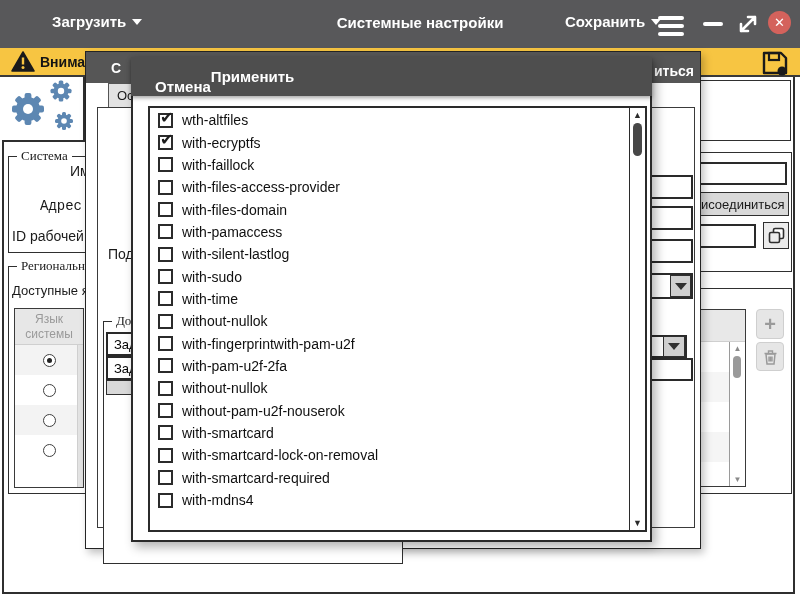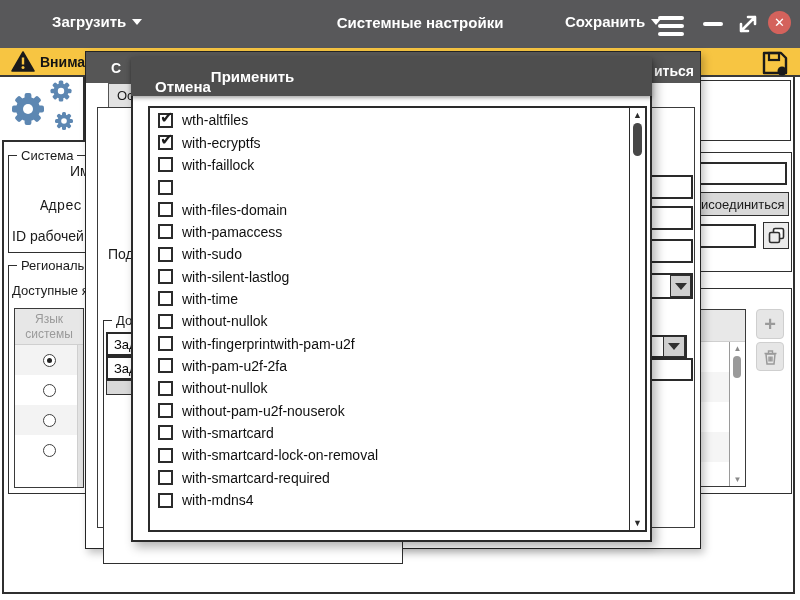--- a/index.html
+++ b/index.html
@@ -23,21 +23,21 @@
            border-bottom:2px solid #3a3a3a;display:flex;align-items:center;}
   .warn-text{font-size:14px;font-weight:600;color:#141414;}
 
   .win-frame{left:2px;top:77px;width:793px;height:517px;background:#fff;
              border-left:2px solid #2f2f2f;border-right:2px solid #2f2f2f;border-bottom:2px solid #2f2f2f;z-index:0;}
 
   
   .gearsbox{left:2px;top:77px;width:83px;height:65px;background:#fff;z-index:1;
             border-right:2px solid #2f2f2f;border-bottom:2px solid #2f2f2f;}
   fieldset.grp{position:absolute;border:1.6px solid #2f2f2f;background:#fff;margin:0;padding:0;z-index:1;}
-  fieldset.grp legend{font-size:13px;color:#1a1a1a;margin-left:8px;padding:0 4px;white-space:nowrap;}
+  fieldset.grp legend{font-size:13px;color:#1a1a1a;margin-left:8px;padding:0 4px;white-space:nowrap;font-family:Liberation Serif, serif;}
   .flabel{position:absolute;font-size:14px;color:#1a1a1a;white-space:nowrap;z-index:1;}
 
   .ltable{left:14px;top:308px;width:70px;height:180px;border:1.6px solid #3a3a3a;background:#fff;z-index:1;}
   .ltable .hdr{height:36px;background:#e7e7e7;color:#9a9a9a;font-size:12px;line-height:1.25;
                display:flex;align-items:center;justify-content:center;text-align:center;border-bottom:1px solid #cfcfcf;}
   .lrow{height:30px;display:flex;align-items:center;justify-content:center;}
   .lrow:nth-child(odd){background:#f3f3f3;}
   .radio{width:13px;height:13px;border:1.6px solid #3f3f3f;border-radius:50%;background:#fff;
          display:flex;align-items:center;justify-content:center;}
   .radio .dot{width:5px;height:5px;border-radius:50%;background:#222;display:none;}
@@ -308,36 +308,37 @@
               <span class="tick">✔</span>
             </span>
             <span class="opt-lbl">with-ecryptfs</span>
           </div>
           <div class="opt-row">
             <span class="cb"></span>
             <span class="opt-lbl">with-faillock</span>
           </div>
           <div class="opt-row">
             <span class="cb"></span>
+            <span class="opt-lbl">with-files-access-provider</span>
           </div>
           <div class="opt-row">
             <span class="cb"></span>
             <span class="opt-lbl">with-files-domain</span>
           </div>
           <div class="opt-row">
             <span class="cb"></span>
             <span class="opt-lbl">with-pamaccess</span>
           </div>
           <div class="opt-row">
             <span class="cb"></span>
+            <span class="opt-lbl">with-silent-lastlog</span>
+          </div>
+          <div class="opt-row">
+            <span class="cb"></span>
             <span class="opt-lbl">with-sudo</span>
-          </div>
-          <div class="opt-row">
-            <span class="cb"></span>
-            <span class="opt-lbl">with-silent-lastlog</span>
           </div>
           <div class="opt-row">
             <span class="cb"></span>
             <span class="opt-lbl">with-time</span>
           </div>
           <div class="opt-row">
             <span class="cb"></span>
             <span class="opt-lbl">without-nullok</span>
           </div>
           <div class="opt-row">

